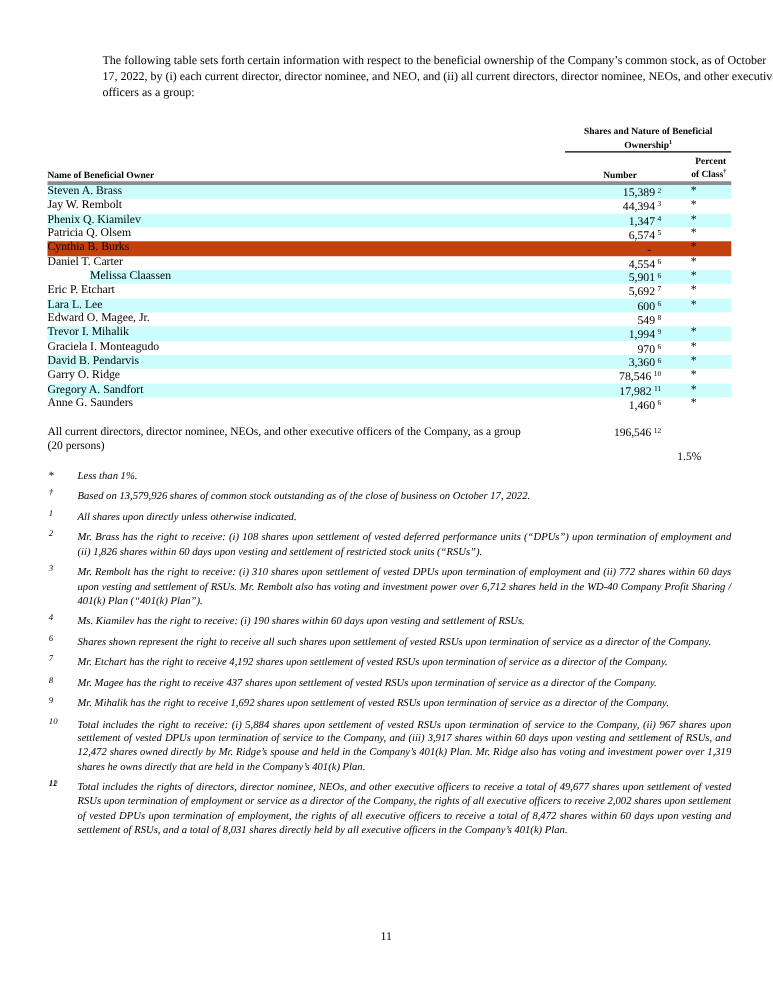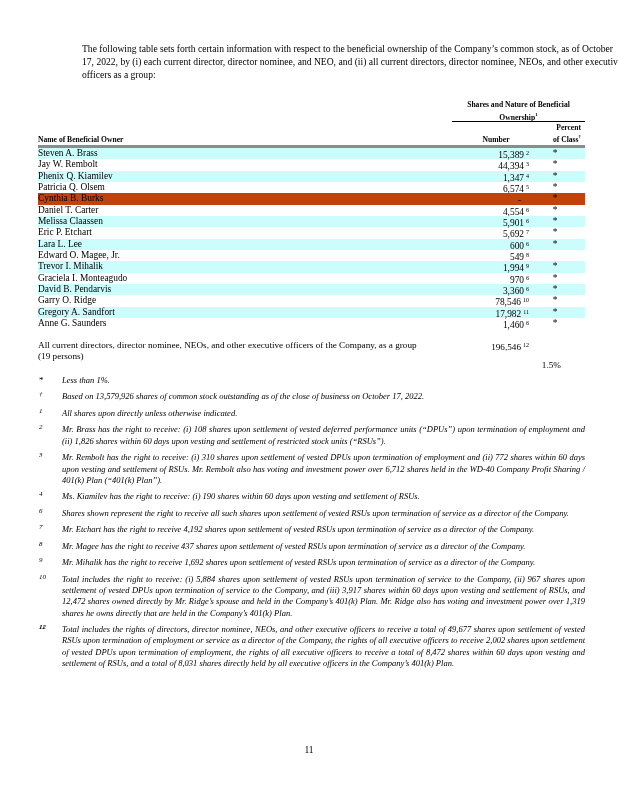--- a/index.html
+++ b/index.html
@@ -72,21 +72,21 @@
       <div class="row shade" style="background: #c2410c;">
         <span class="name">Cynthia B. Burks</span>
         <span class="num"><span>-</span><sup style="visibility:hidden">00</sup></span>
         <span class="pct">*</span>
       </div>
       <div class="row">
         <span class="name">Daniel T. Carter</span>
         <span class="num"><span>4,554</span><sup>6</sup></span>
         <span class="pct">*</span>
       </div>
-      <div class="row shade" style="background: rgb(204, 253, 253);">
+      <div class="row shade" style="background: rgb(204, 253, 253); margin-left: 34px;">
         <span class="name">Melissa Claassen</span>
         <span class="num"><span>5,901</span><sup>6</sup></span>
         <span class="pct">*</span>
       </div>
       <div class="row">
         <span class="name">Eric P. Etchart</span>
         <span class="num"><span>5,692</span><sup>7</sup></span>
         <span class="pct">*</span>
       </div>
       <div class="row shade" style="background: rgb(204, 253, 253);">
@@ -124,21 +124,21 @@
         <span class="num"><span>17,982</span><sup>11</sup></span>
         <span class="pct">*</span>
       </div>
       <div class="row">
         <span class="name">Anne G. Saunders</span>
         <span class="num"><span>1,460</span><sup>6</sup></span>
         <span class="pct">*</span>
       </div>
     </div>
   <div class="total">
-    <div class="tname">All current directors, director nominee, NEOs, and other executive officers of the Company, as a group (19 persons)</div>
+    <div class="tname">All current directors, director nominee, NEOs, and other executive officers of the Company, as a group (20 persons)</div>
     <div class="tnum"><span>196,546</span><sup>12</sup></div>
     <div class="tpct">1.5%</div>
   </div>
 </div>
 
 <div class="notes" id="notes">
     <div class="note"><span class="mk star">*</span><span>Less than 1%.</span></div>
     <div class="note"><span class="mk">†</span><span>Based on 13,579,926 shares of common stock outstanding as of the close of business on October 17, 2022.</span></div>
     <div class="note"><span class="mk">1</span><span>All shares upon directly unless otherwise indicated.</span></div>
     <div class="note"><span class="mk">2</span><span>Mr. Brass has the right to receive:  (i) 108 shares upon settlement of vested deferred performance units (“DPUs”) upon termination of employment and (ii) 1,826 shares within 60 days upon vesting and settlement of restricted stock units (“RSUs”).</span></div>

